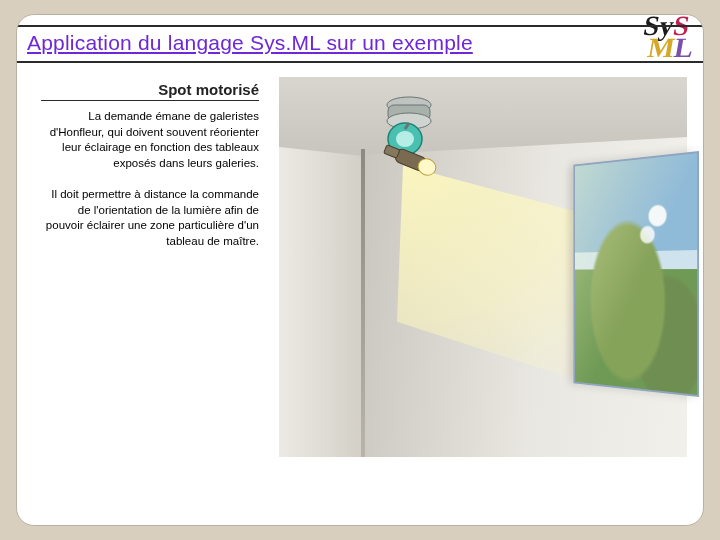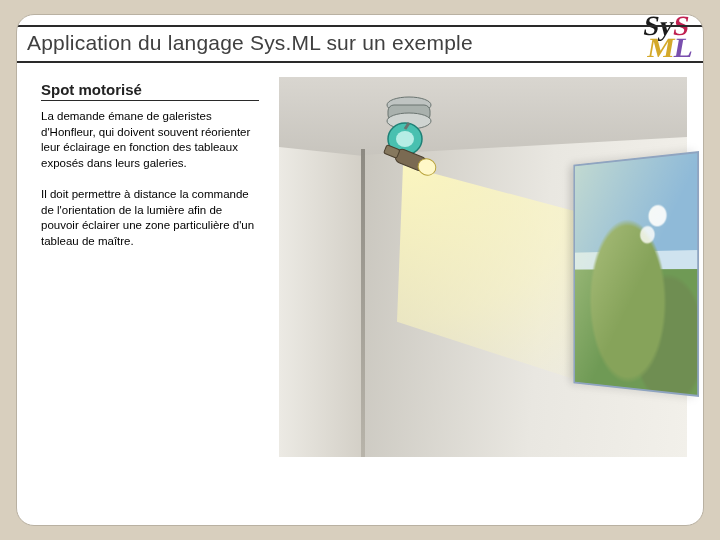--- a/index.html
+++ b/index.html
@@ -19,22 +19,23 @@
   .header {
     margin-top: 10px;
     border-top: 2px solid #2a2a2a;
     border-bottom: 2px solid #2a2a2a;
     padding: 4px 10px 6px 10px;
     position: relative;
   }
   .header h1 {
     font-size: 21px;
     font-weight: 400;
-    color: #404040;
+    color: #6d28d9;
     letter-spacing: 0.2px;
+    text-decoration: underline;
   }
 
   .logo {
     position: absolute;
     right: 8px;
     top: 0px;
     font-family: "Times New Roman", serif;
     font-weight: 700;
     line-height: 0.78;
     font-size: 28px;
@@ -45,20 +46,21 @@
   .logo .s2 { color: #c02050; }
   .logo .m  { color: #d4a92a; }
   .logo .l  { color: #7a4fae; }
   .logo .row2 { margin-left: 8px; }
 
   .content {
     display: flex;
     padding: 18px 16px 10px 24px;
     gap: 20px;
     height: calc(100% - 56px);
+    text-align: right;
   }
 
   .textcol { width: 218px; flex: 0 0 218px; }
   .textcol h2 {
     font-size: 15px;
     font-weight: 700;
     color: #222;
     border-bottom: 1.5px solid #2a2a2a;
     padding-bottom: 2px;
     margin-bottom: 8px;

